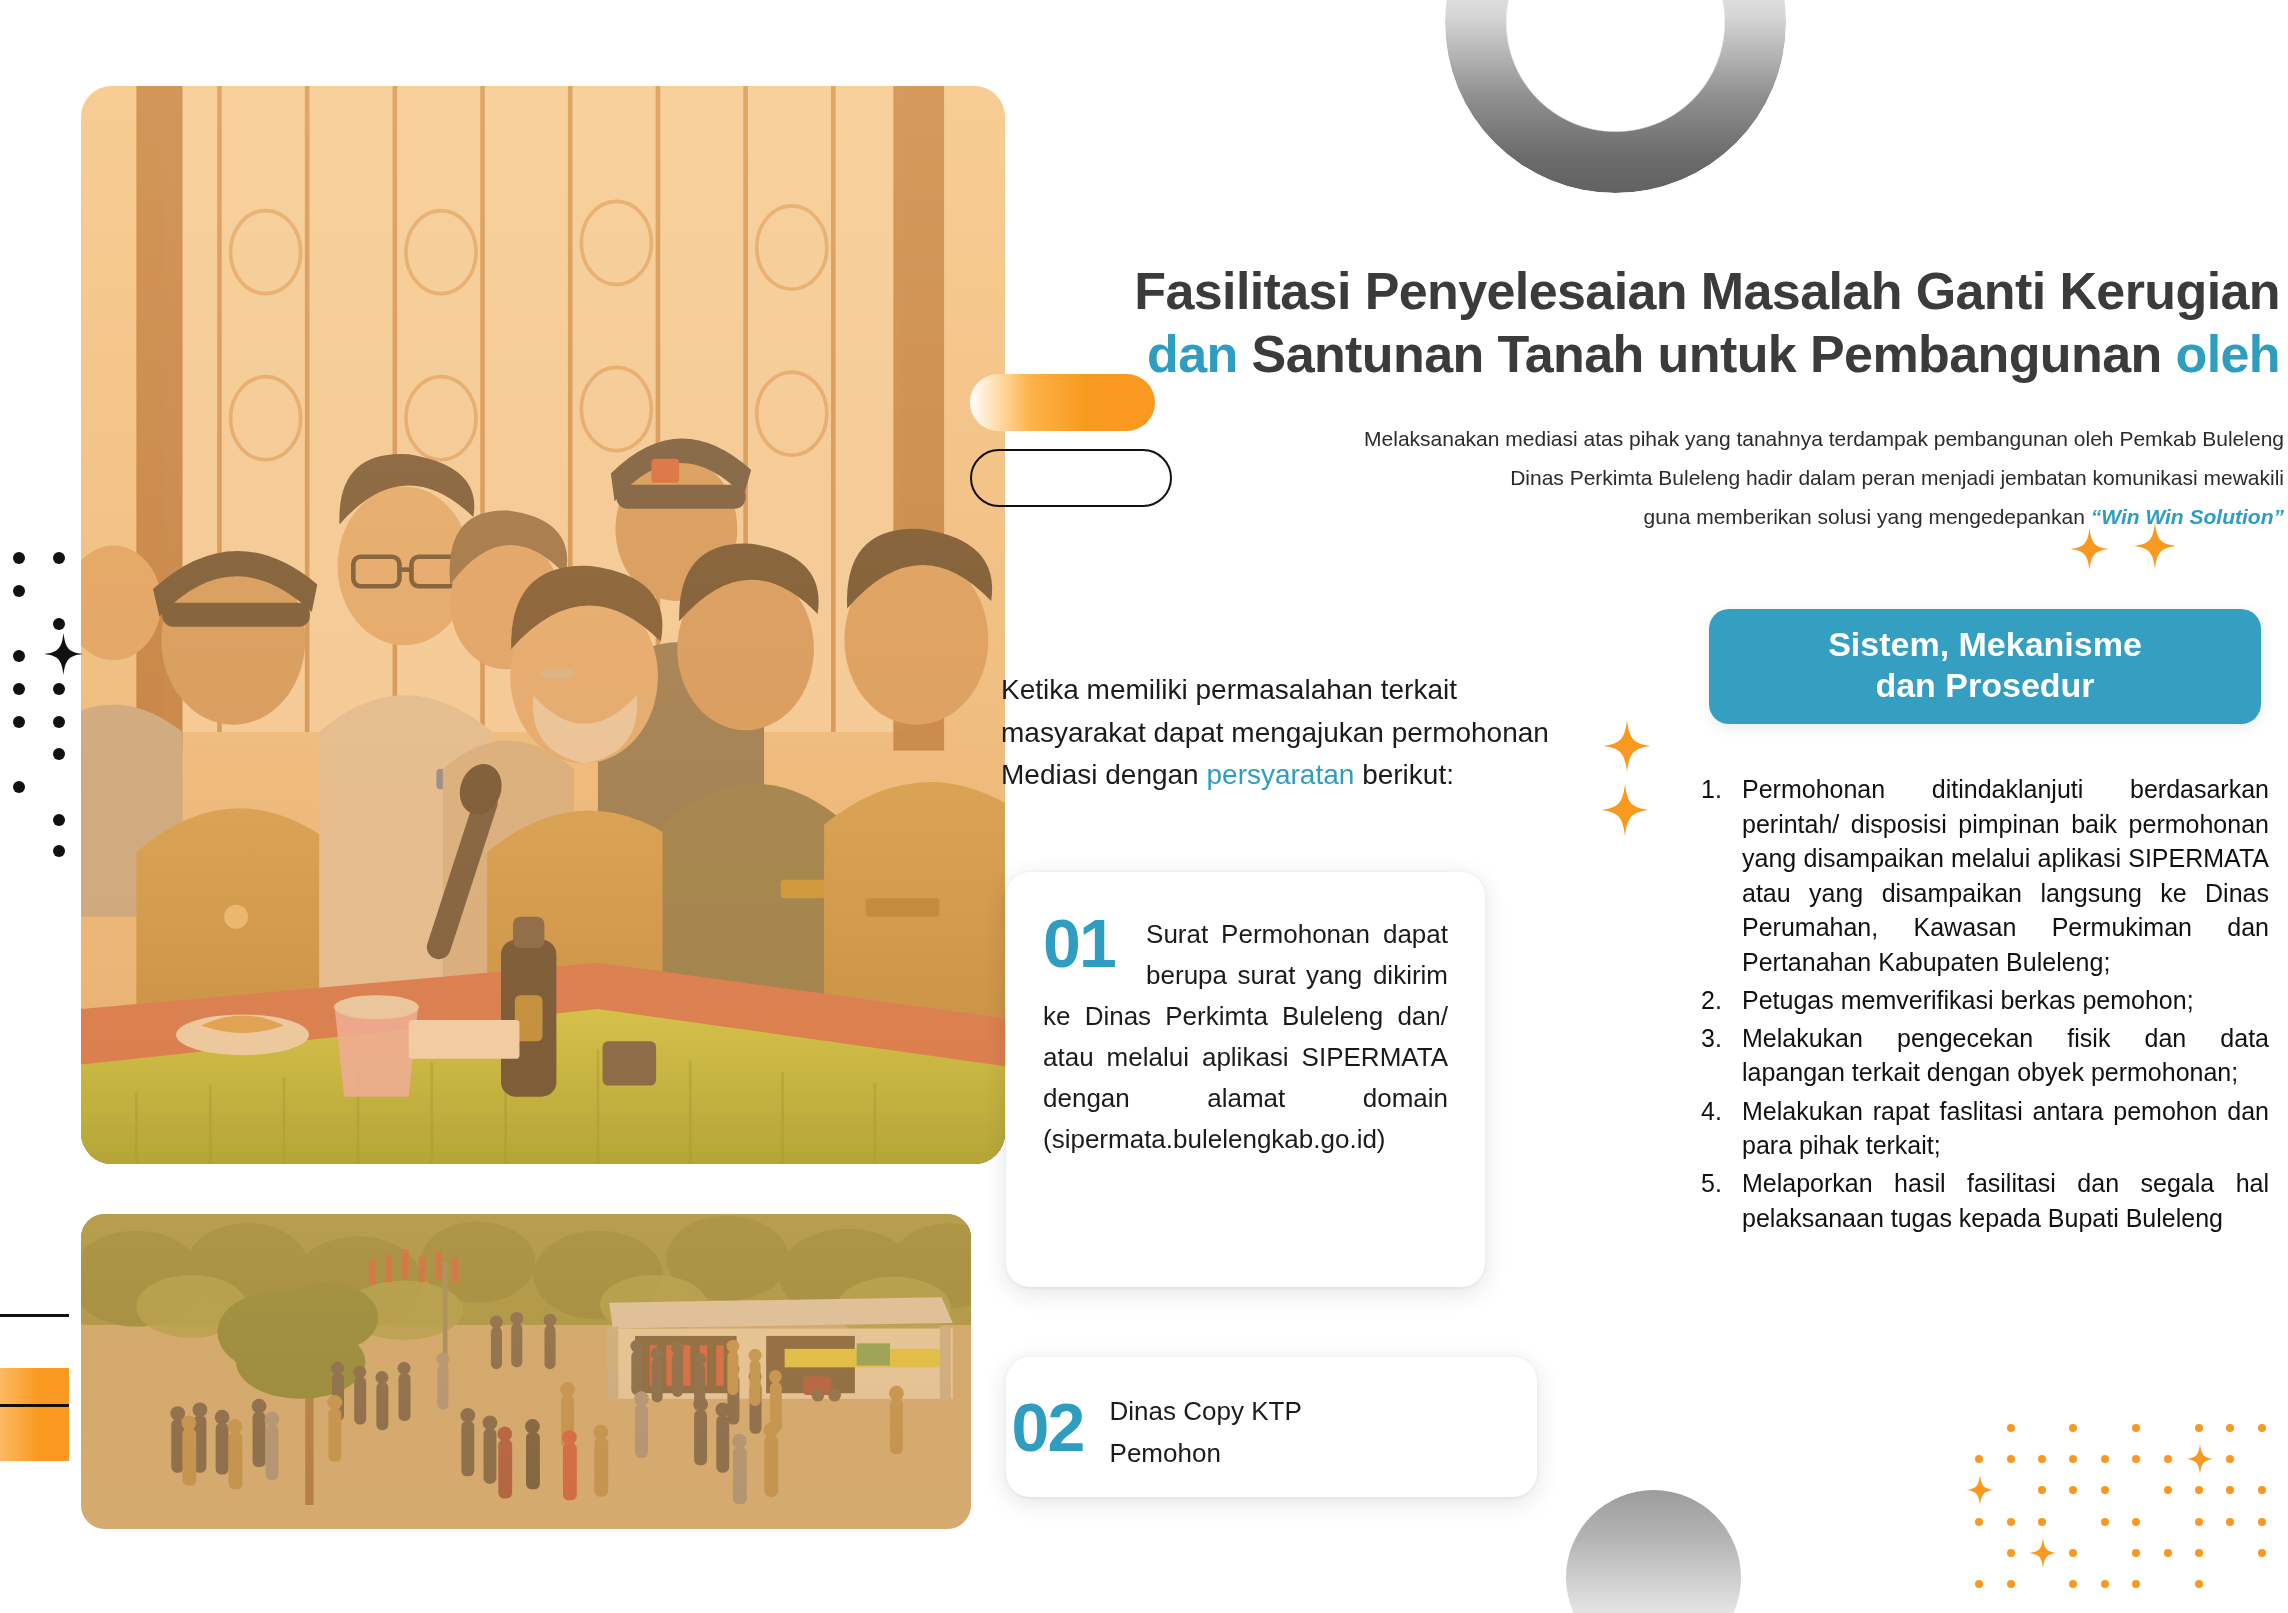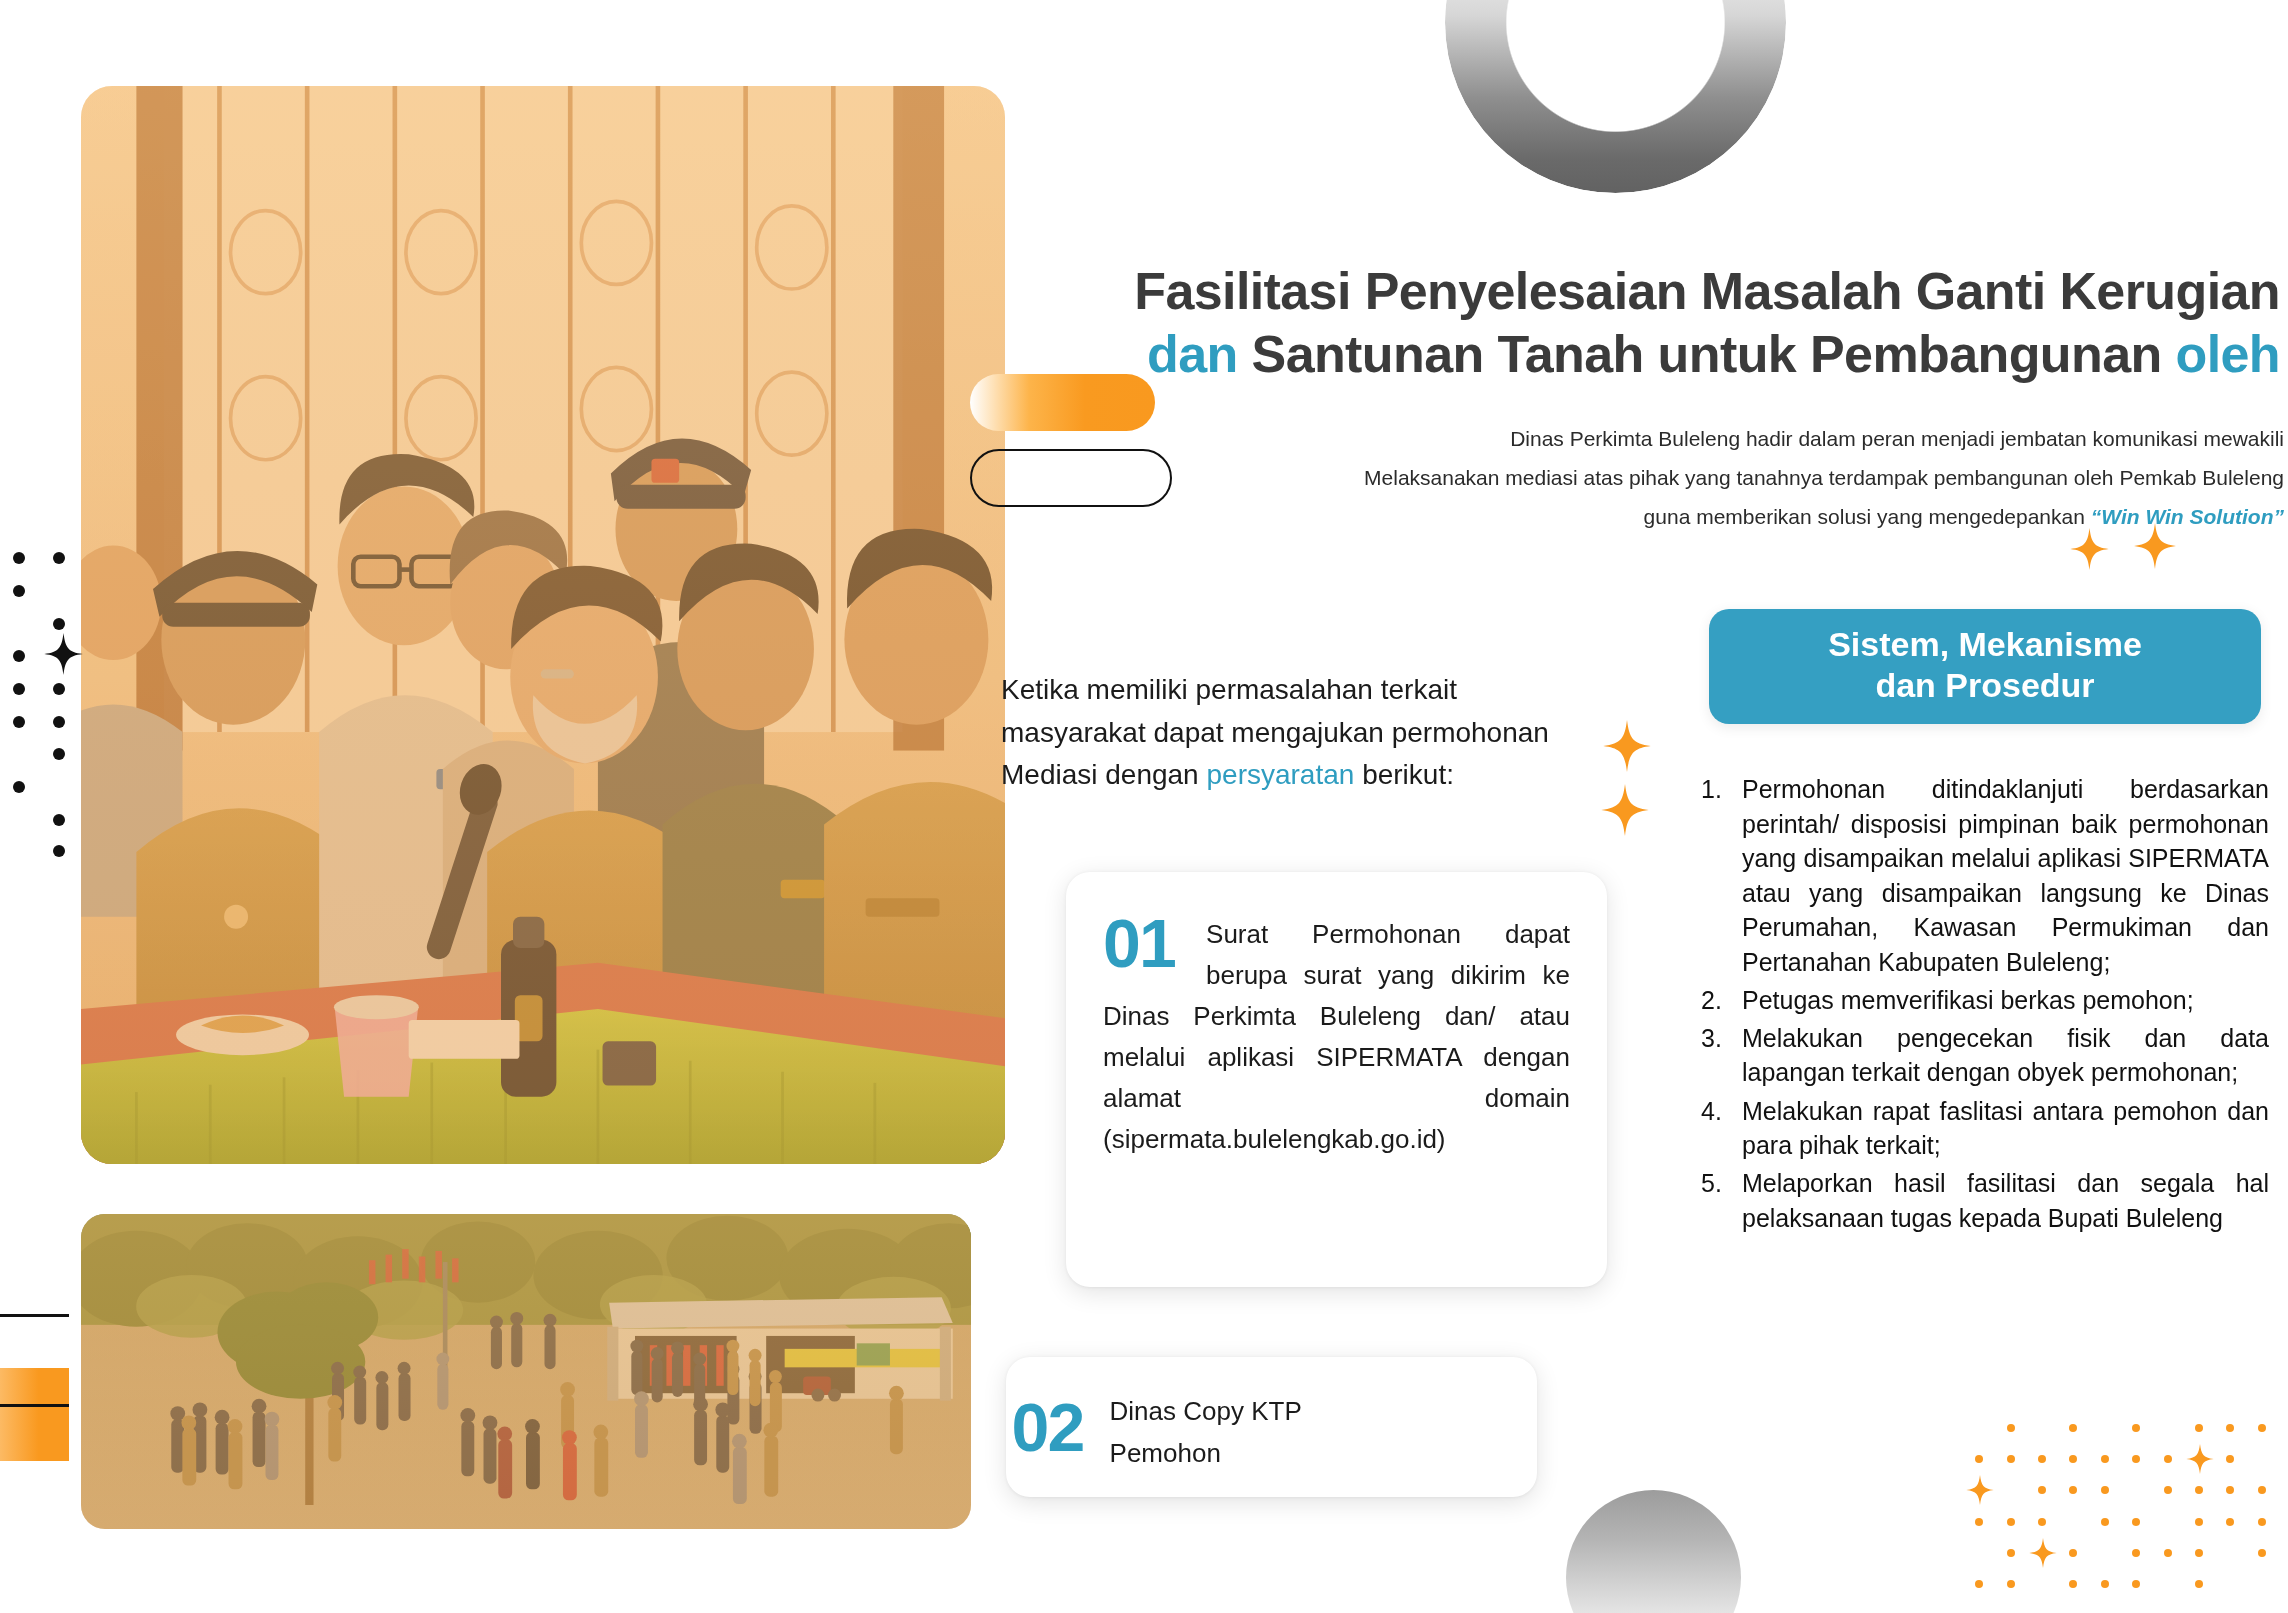--- a/index.html
+++ b/index.html
@@ -75,21 +75,21 @@
   #mid-intro{
     left:1001px;top:641px;width:572px;
     font-size:28px;line-height:1.52;color:#1b1b1b;
   }
   #mid-intro .hl{color:#2f9dc0;font-weight:400;}
 
   .card{
     position:absolute;background:#ffffff;border-radius:24px;
     box-shadow:0 5.5px 24px rgba(0,0,0,.11), 0 0.9px 3.7px rgba(0,0,0,.06);
   }
-  #card-01{left:1066px;top:872px;width:541px;height:415px;}
+  #card-01{left:1006px;top:872px;width:479px;height:415px;}
   #card-02{left:1006px;top:1357px;width:531px;height:140px;}
 
   .card-inner{position:absolute;inset:0;padding:31px 37px 28px 37px;box-sizing:border-box;}
   .cnum{
     color:#2f9dc0;font-weight:800;font-size:68px;line-height:1;
     float:left;margin:5.5px 31px 0 0;letter-spacing:-1.8px;
   }
   .cnum2{color:#2f9dc0;font-weight:800;font-size:68px;line-height:1;letter-spacing:-1.8px;}
   .ctext{
     font-size:26px;line-height:1.58;color:#1b1b1b;text-align:justify;
@@ -449,22 +449,22 @@
 <div class="lbar" id="lbar-2"></div>
 <div class="lbar" id="lbar-line-2"></div>
 <div class="lbar" id="lbar-3"></div>
 
 <h1 class="abs" id="headline">
   <span class="tl">Fasilitasi Penyelesaian Masalah Ganti Kerugian</span>
   <span class="tl"><span class="blue">dan</span><span> Santunan Tanah untuk Pembangunan </span><span class="blue">oleh</span></span>
 </h1>
 
 <div class="abs" id="subtitle">
+  <div>Melaksanakan mediasi atas pihak yang tanahnya terdampak pembangunan oleh Pemkab Buleleng</div>
   <div>Dinas Perkimta Buleleng hadir dalam peran menjadi jembatan komunikasi mewakili</div>
-  <div>Melaksanakan mediasi atas pihak yang tanahnya terdampak pembangunan oleh Pemkab Buleleng</div>
   <div><span>guna memberikan solusi yang mengedepankan</span>&nbsp;<span class="win">“Win Win Solution”</span></div>
 </div>
 
 <div class="spark" style="left:2070px;top:528px;">
   <svg width="39" height="42" viewBox="0 0 42 46">
       <path d="M21 0 C23 16 26 21 42 23 C26 25 23 30 21 46 C19 30 16 25 0 23 C16 21 19 16 21 0Z" fill="#f9991f"></path>
     </svg>
 </div>
 <div class="spark" style="left:2134px;top:523px;">
   <svg width="42" height="46" viewBox="0 0 42 46">

